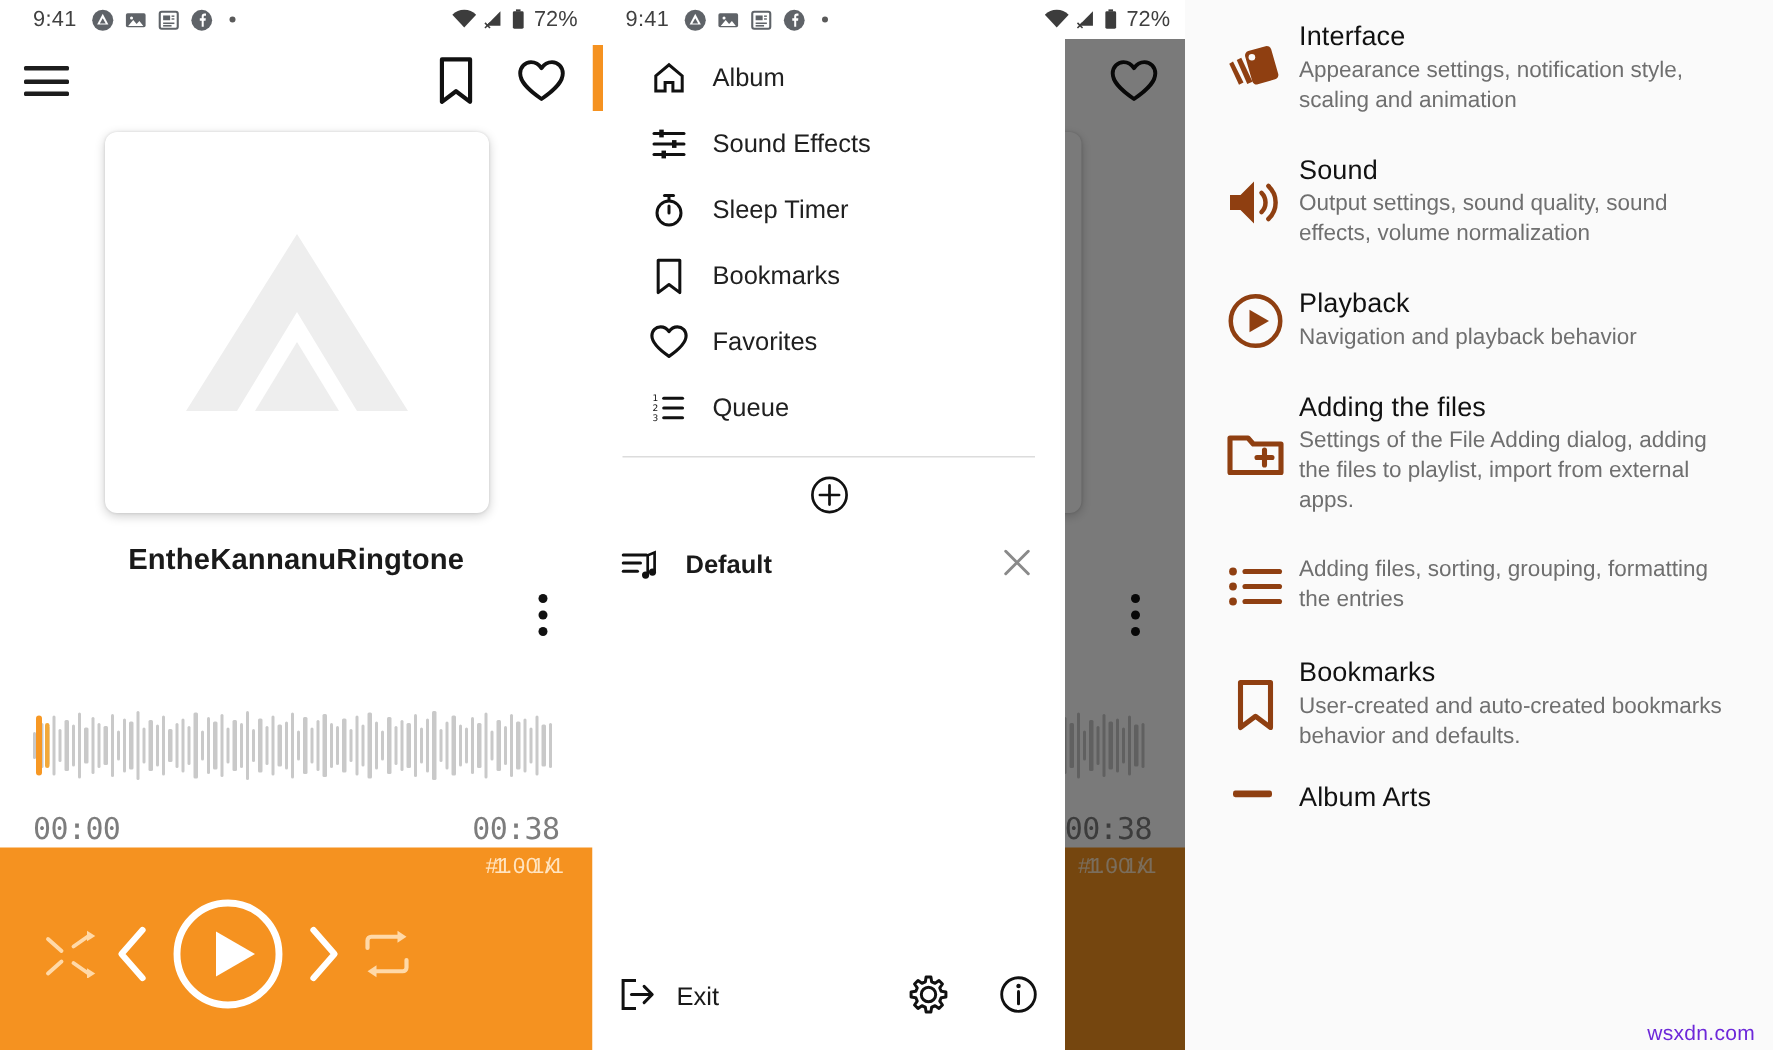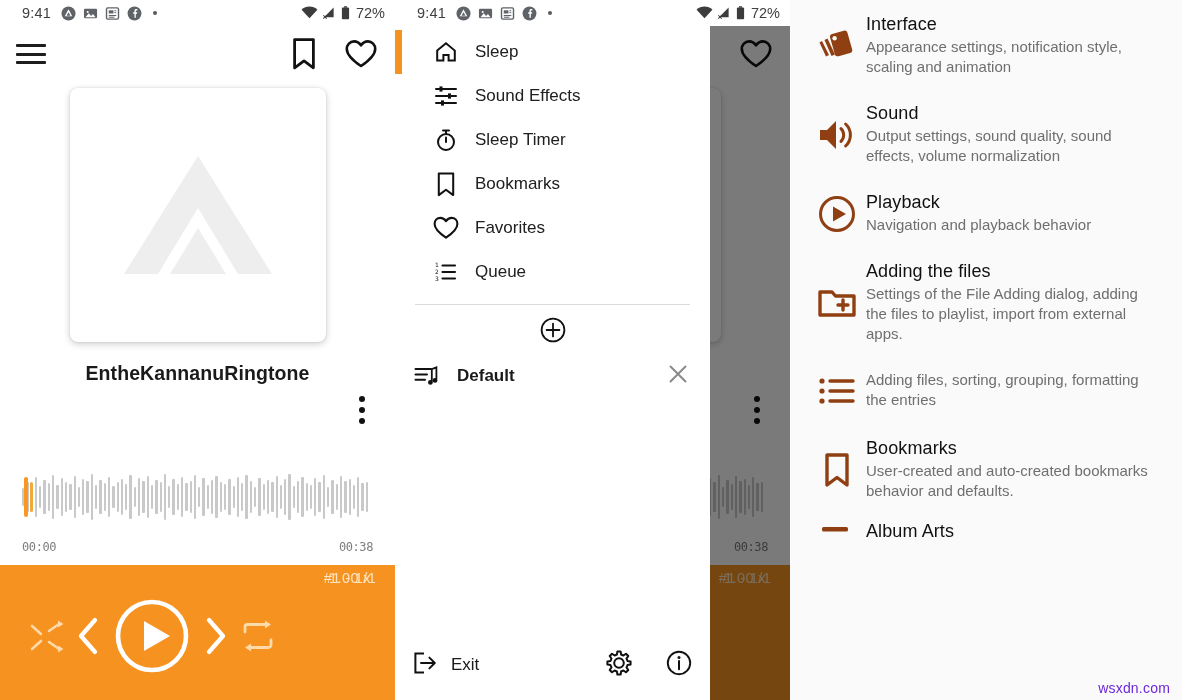--- a/index.html
+++ b/index.html
@@ -68,21 +68,21 @@
   .kebab { display: flex; flex-direction: column; gap: 5px; cursor: pointer; }
   .kebab i { width: 6px; height: 6px; border-radius: 50%; background: #111; display: block; }
 
   .waveform { margin: 42px 22px 0 22px; height: 62px; display: flex; align-items: center; position: relative; }
   .wf-bars { display: flex; align-items: center; height: 62px; gap: 2px; width: 100%; }
   .wf-bars i { width: 2.3px; background: #c9c9c9; border-radius: 1px; display: block; }
   .wf-head { position: absolute; left: 2px; width: 4px; background: #f79824; border-radius: 2px; }
   .wf-head2 { position: absolute; left: 8px; width: 3px; background: #f2a93b; border-radius: 2px; }
 
   .times { display: flex; justify-content: space-between; margin: 12px 22px 0 22px;
-           font-size: 12px; color: #7d7d7d; font-family: "DejaVu Sans Mono", monospace; letter-spacing: -.4px; }
+           font-size: 20px; color: #7d7d7d; font-family: "DejaVu Sans Mono", monospace; letter-spacing: -.4px; }
 
   .controls {
     position: absolute; left: 0; bottom: 0; width: 100%; height: 135px;
     background: #f59220;
     display: flex; flex-direction: row;
   }
   .controls-row { flex: 1; display: flex; align-items: center; justify-content: space-around; padding: 6px 24px 0 24px; }
   .ctl { cursor: pointer; display: flex; align-items: center; justify-content: center; }
   .controls-foot {
     height: 34px; display: flex; align-items: center;
@@ -585,21 +585,21 @@
 
     <div class="drawer">
       <div class="drawer-list">
 
         <div class="drawer-item active">
           <span class="di-icon">
             <svg width="24" height="24" viewBox="0 0 24 24">
                 <path d="M3.2 10.6 L12 3.2 L20.8 10.6 V20.6 H14.6 V15 H9.4 V20.6 H3.2 Z" fill="none" stroke="#111" stroke-width="2"></path>
               </svg>
           </span>
-          <span class="di-label">Sleep</span>
+          <span class="di-label">Album</span>
         </div>
 
         <div class="drawer-item">
           <span class="di-icon">
             <svg width="24" height="24" viewBox="0 0 24 24">
                 <g stroke="#111" stroke-width="2" stroke-linecap="round">
                   <path d="M2 5 H22"></path>
                   <path d="M2 12 H22"></path>
                   <path d="M2 19 H22"></path>
                 </g>

